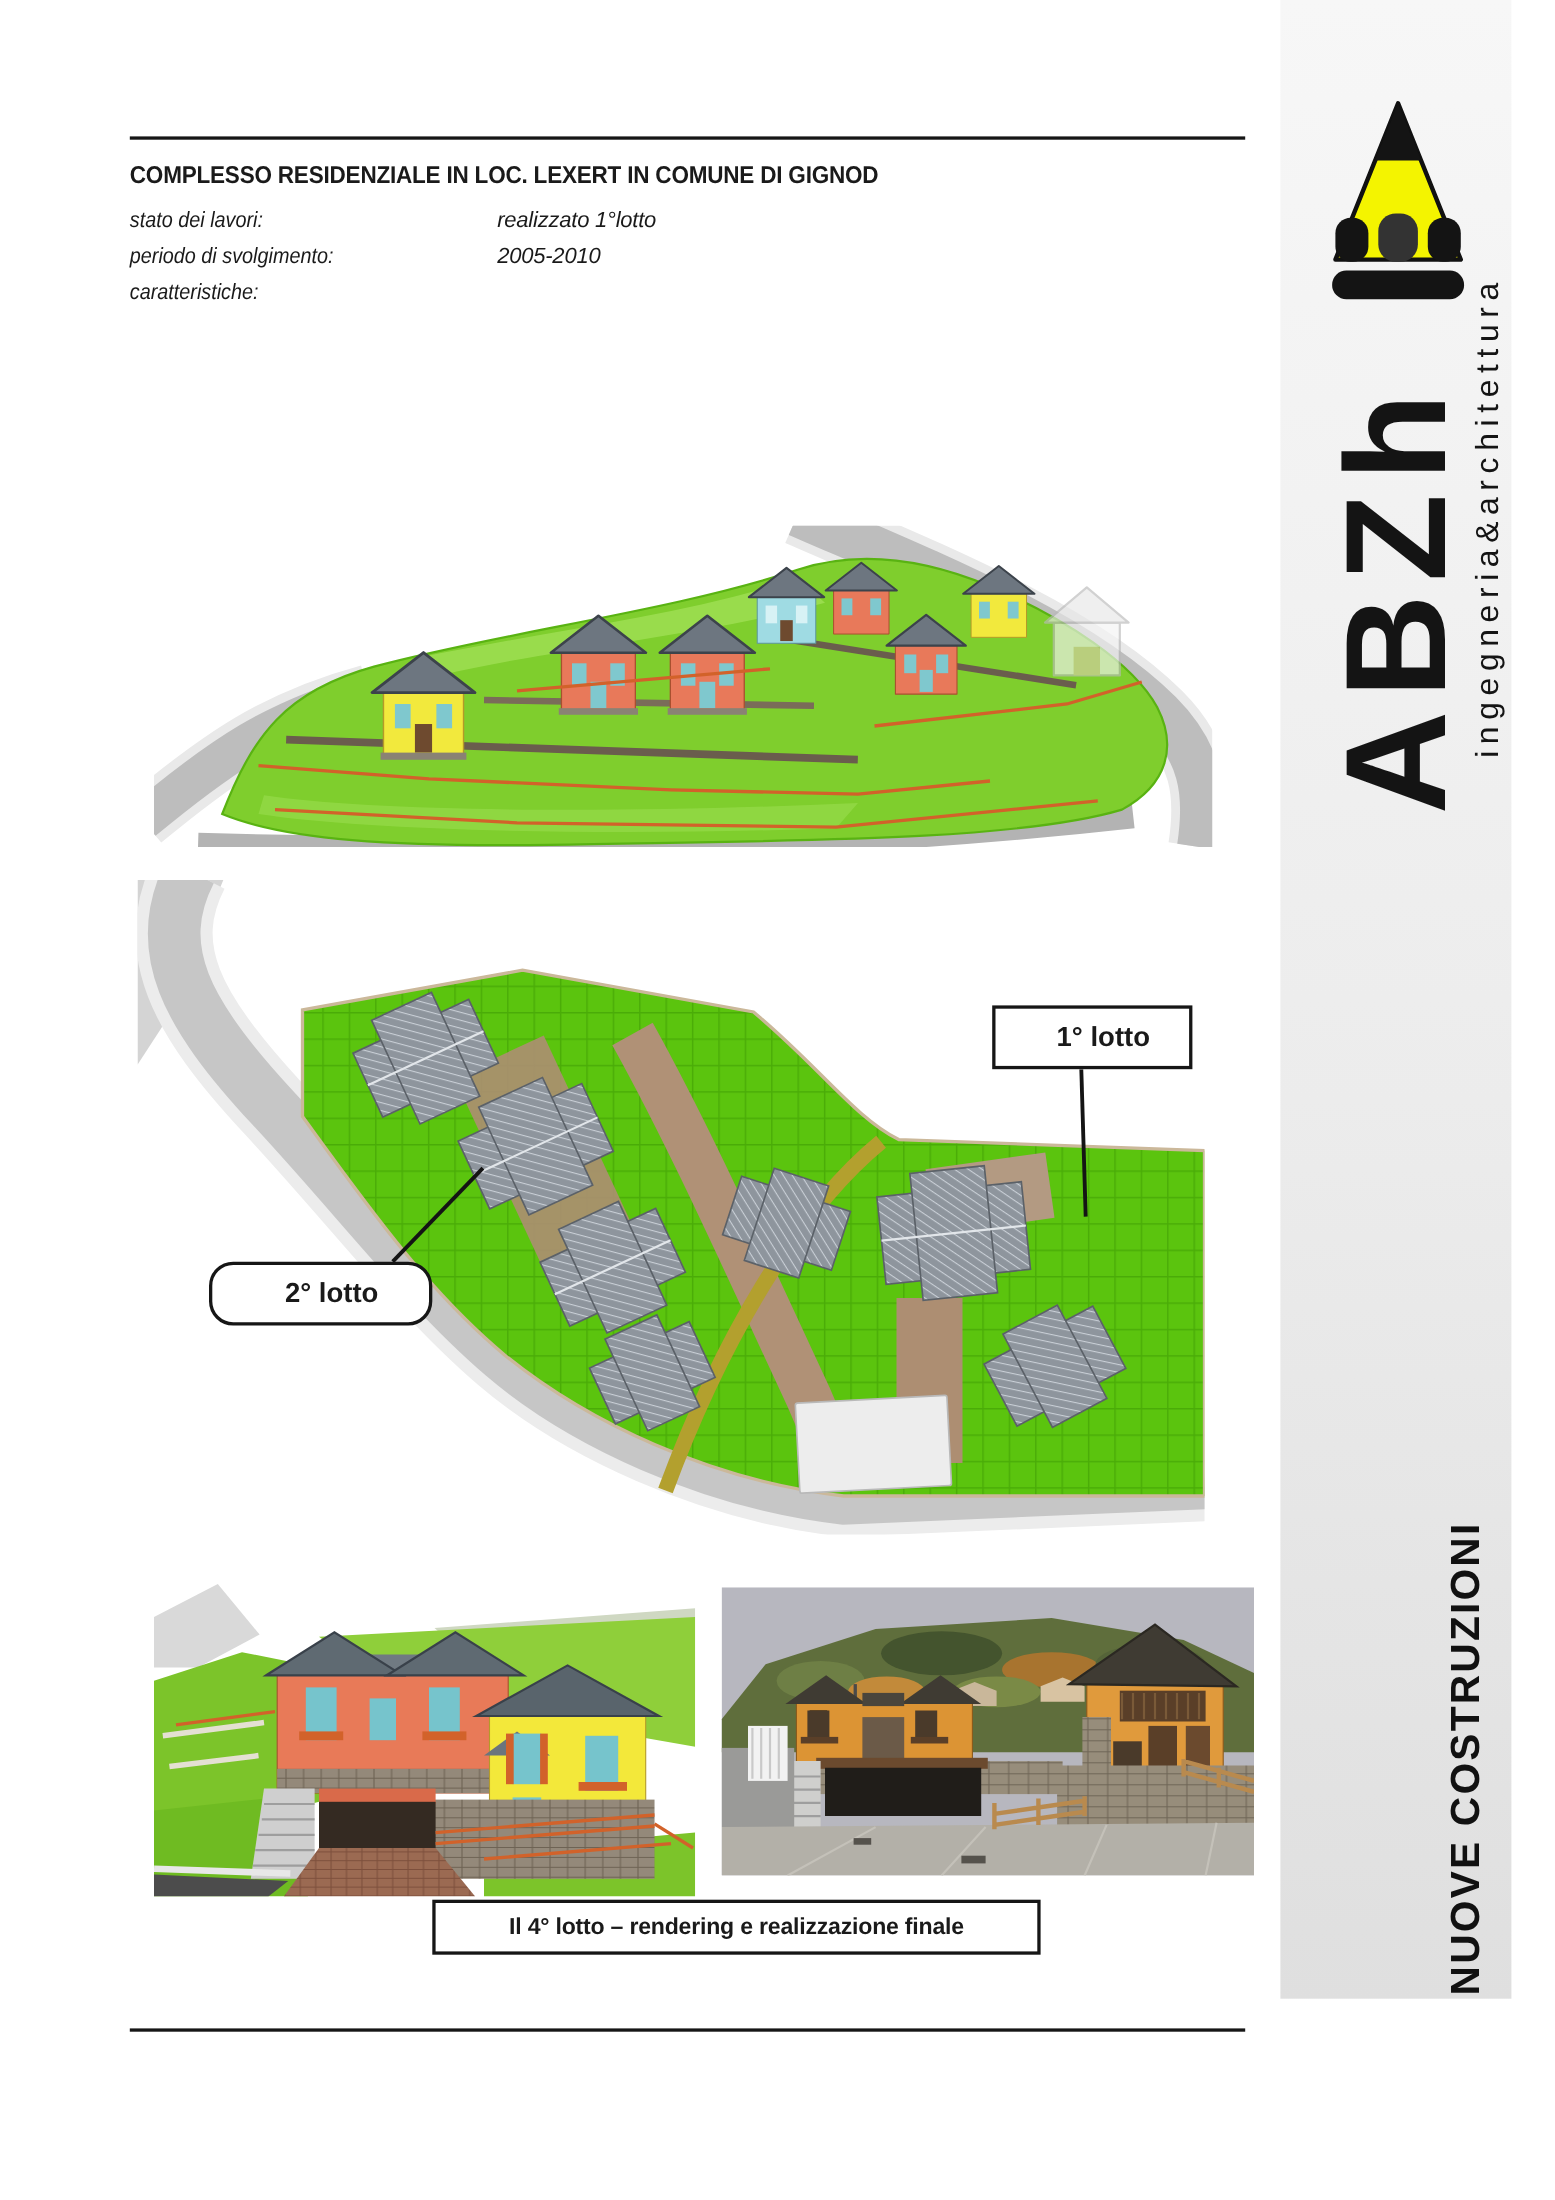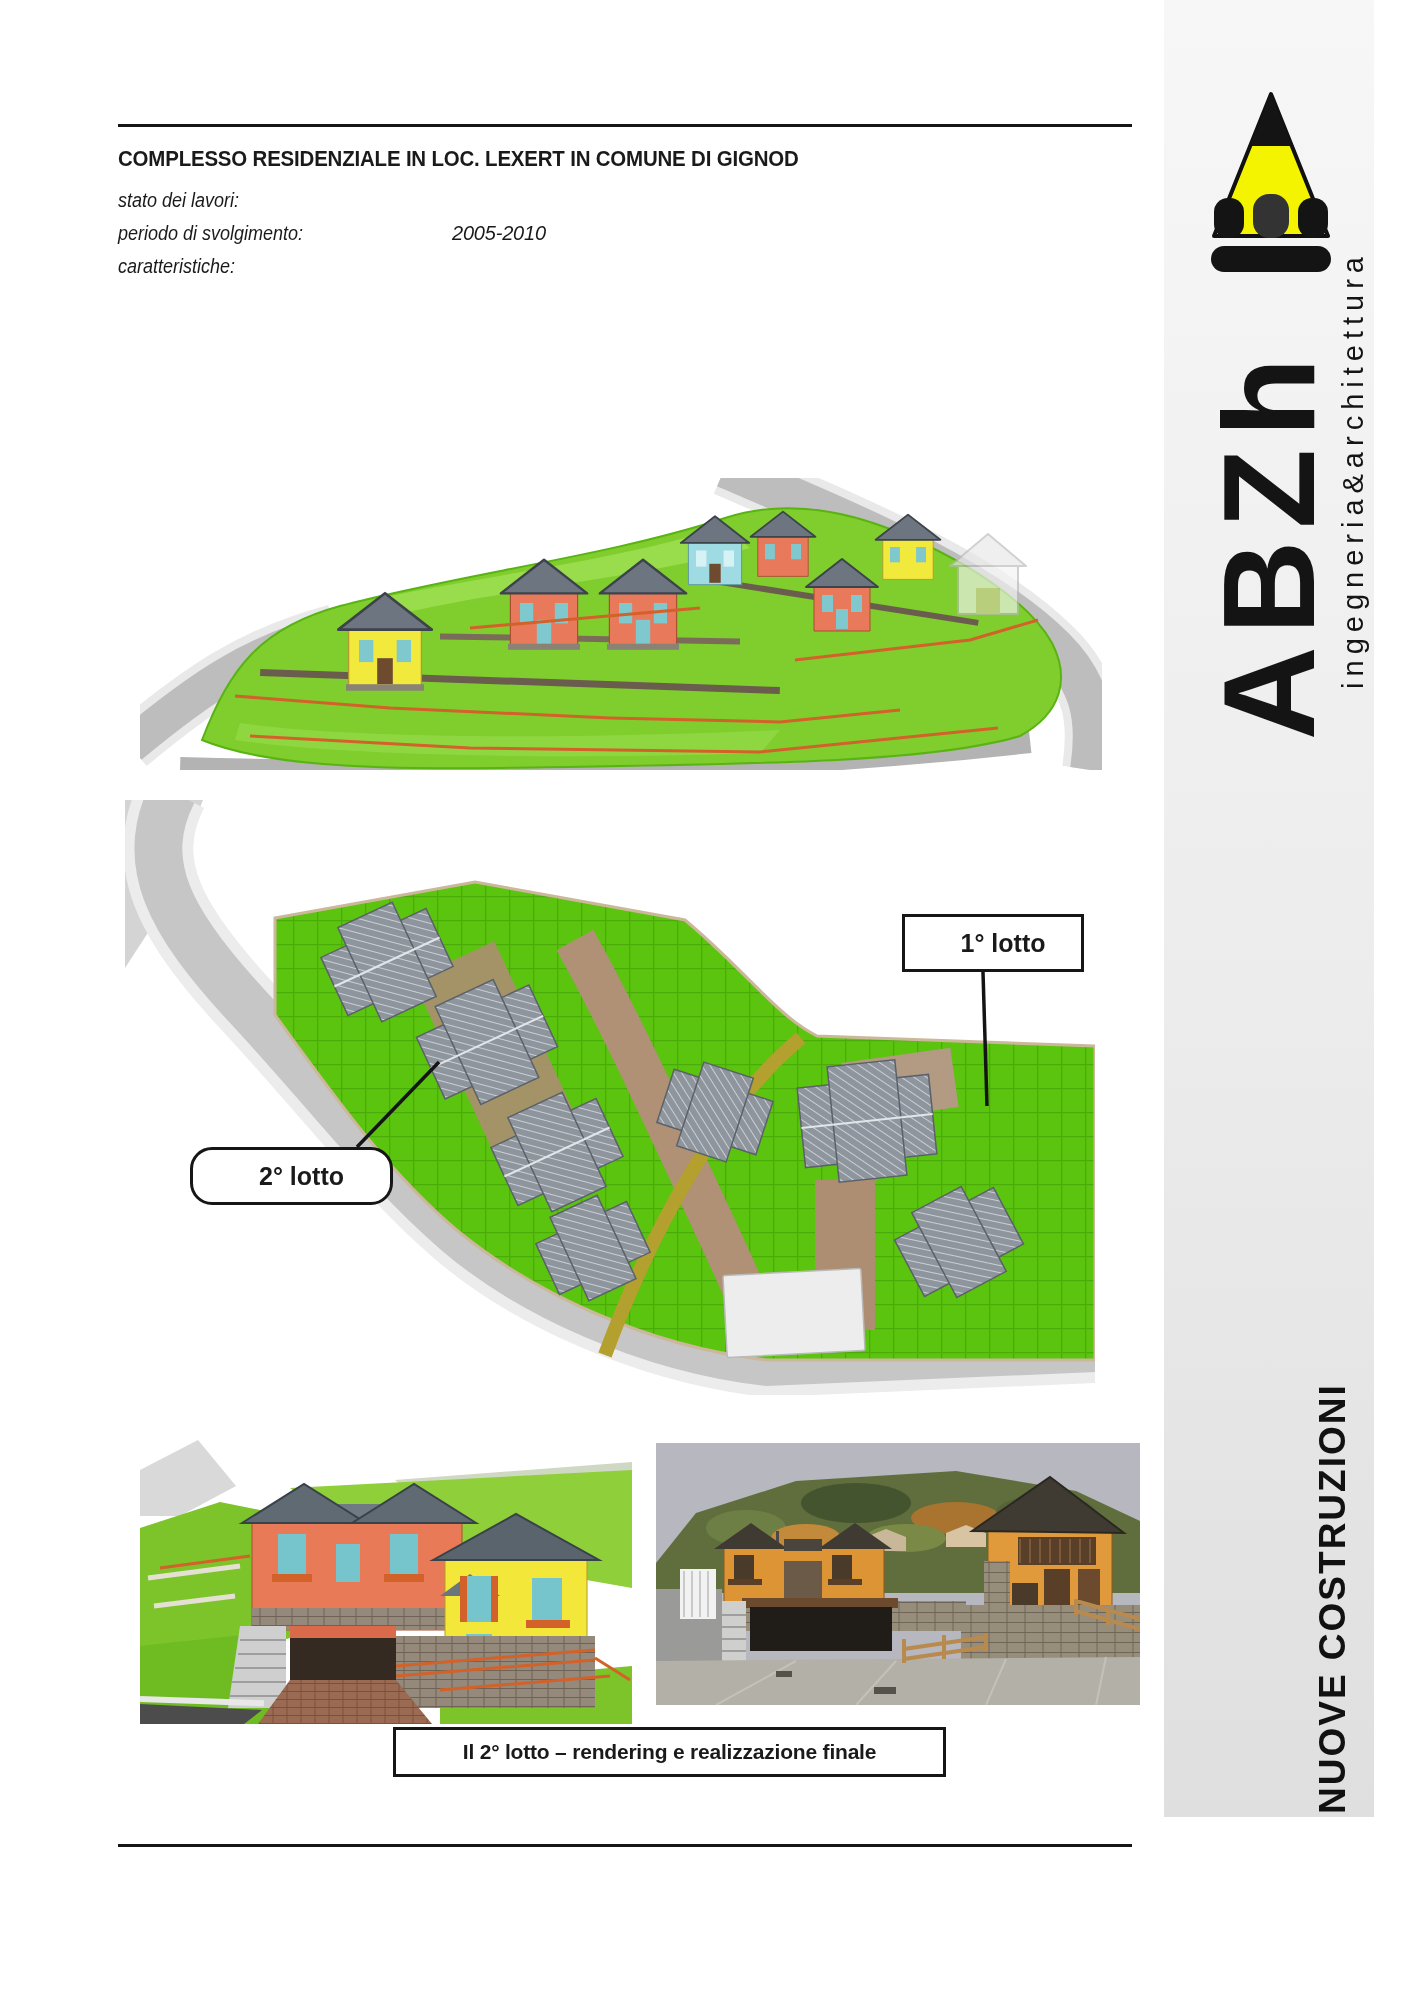--- a/index.html
+++ b/index.html
@@ -34,20 +34,21 @@
 
 <div class="page">
 
   <div class="rule" style="left:118px;top:124px;width:1014px;"></div>
 
   <h1 class="title">COMPLESSO RESIDENZIALE IN LOC. LEXERT IN COMUNE DI GIGNOD</h1>
 
   <div class="info">
     <div class="info-row">
       <div class="lbl"><span>stato dei lavori:</span></div>
+      <div class="val">realizzato 1°lotto</div>
     </div>
     <div class="info-row">
       <div class="lbl"><span>periodo di svolgimento:</span></div>
       <div class="val">2005-2010</div>
     </div>
     <div class="info-row">
       <div class="lbl"><span>caratteristiche:</span></div>
     </div>
   </div>
 
@@ -352,21 +353,21 @@
         <rect x="218" y="244" width="22" height="7" fill="#55524c"></rect>
         <rect x="120" y="228" width="16" height="6" fill="#55524c"></rect>
         <g stroke="#b98a4e" stroke-width="4" fill="none">
           <path d="M248,206 L330,194 M248,216 L330,204 M248,196 V220 M288,192 V216 M330,190 V208"></path>
           <path d="M420,158 L484,176 M420,168 L484,186 M420,156 V172 M452,164 V182"></path>
         </g>
       </g>
     </svg>
   </figure>
 
-  <div class="cap-box" style="left:393px;top:1727px;width:547px;height:44px;">Il 2° lotto – rendering e realizzazione finale</div>
+  <div class="cap-box" style="left:393px;top:1727px;width:547px;height:44px;">Il 4° lotto – rendering e realizzazione finale</div>
 
   <div class="rule" style="left:118px;top:1844px;width:1014px;"></div>
 
   <div class="sideband"></div>
 
   <svg class="logo-svg" width="210" height="670" viewBox="0 0 210 670">
     <g>
       <polygon points="107,6 164,148 50,148" fill="#f4f400" stroke="#111111" stroke-width="4" stroke-linejoin="round"></polygon>
       <polygon points="107,6 128,58 86,58" fill="#141414"></polygon>
       <rect x="50" y="110" width="30" height="40" rx="14" fill="#141414"></rect>

